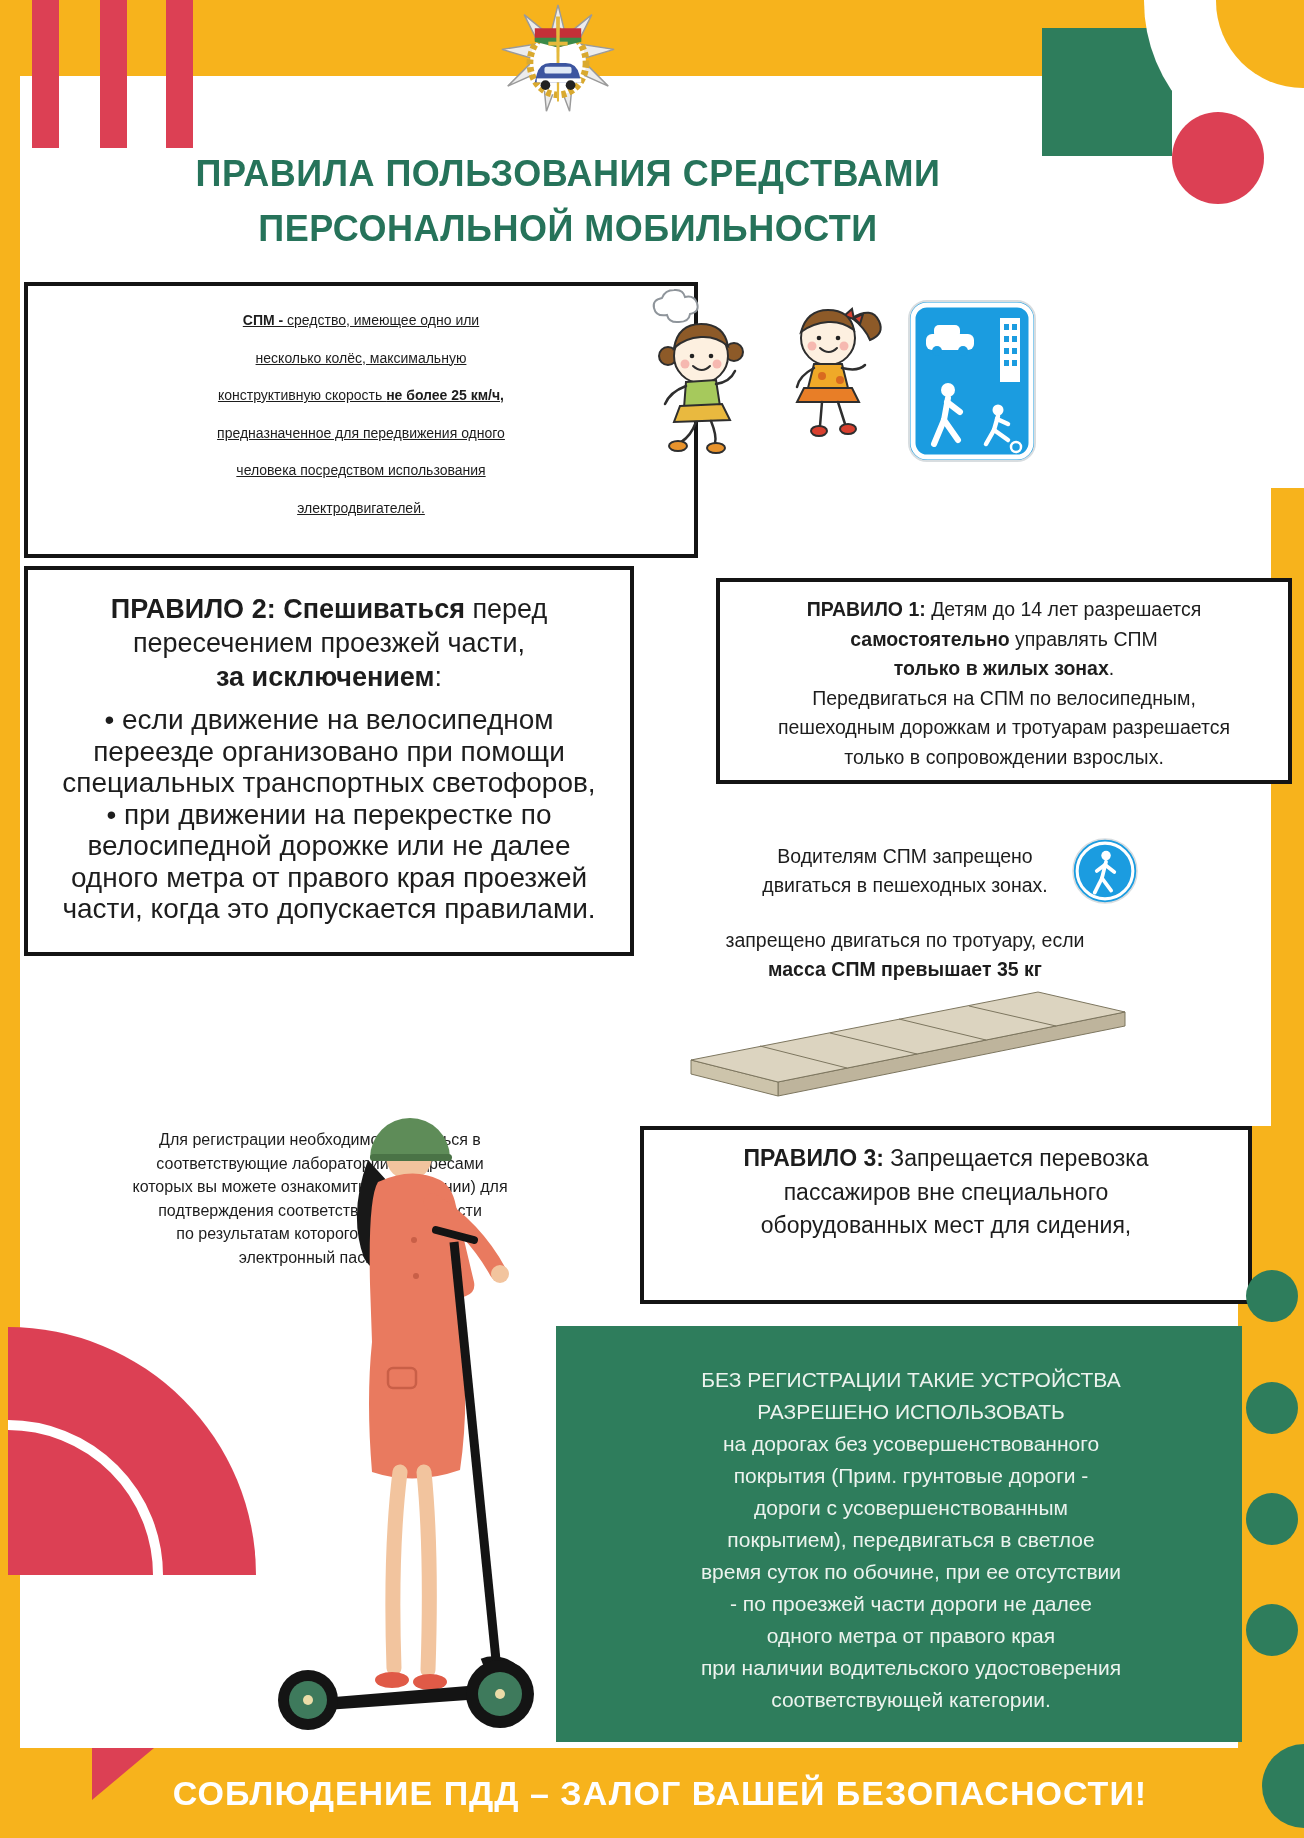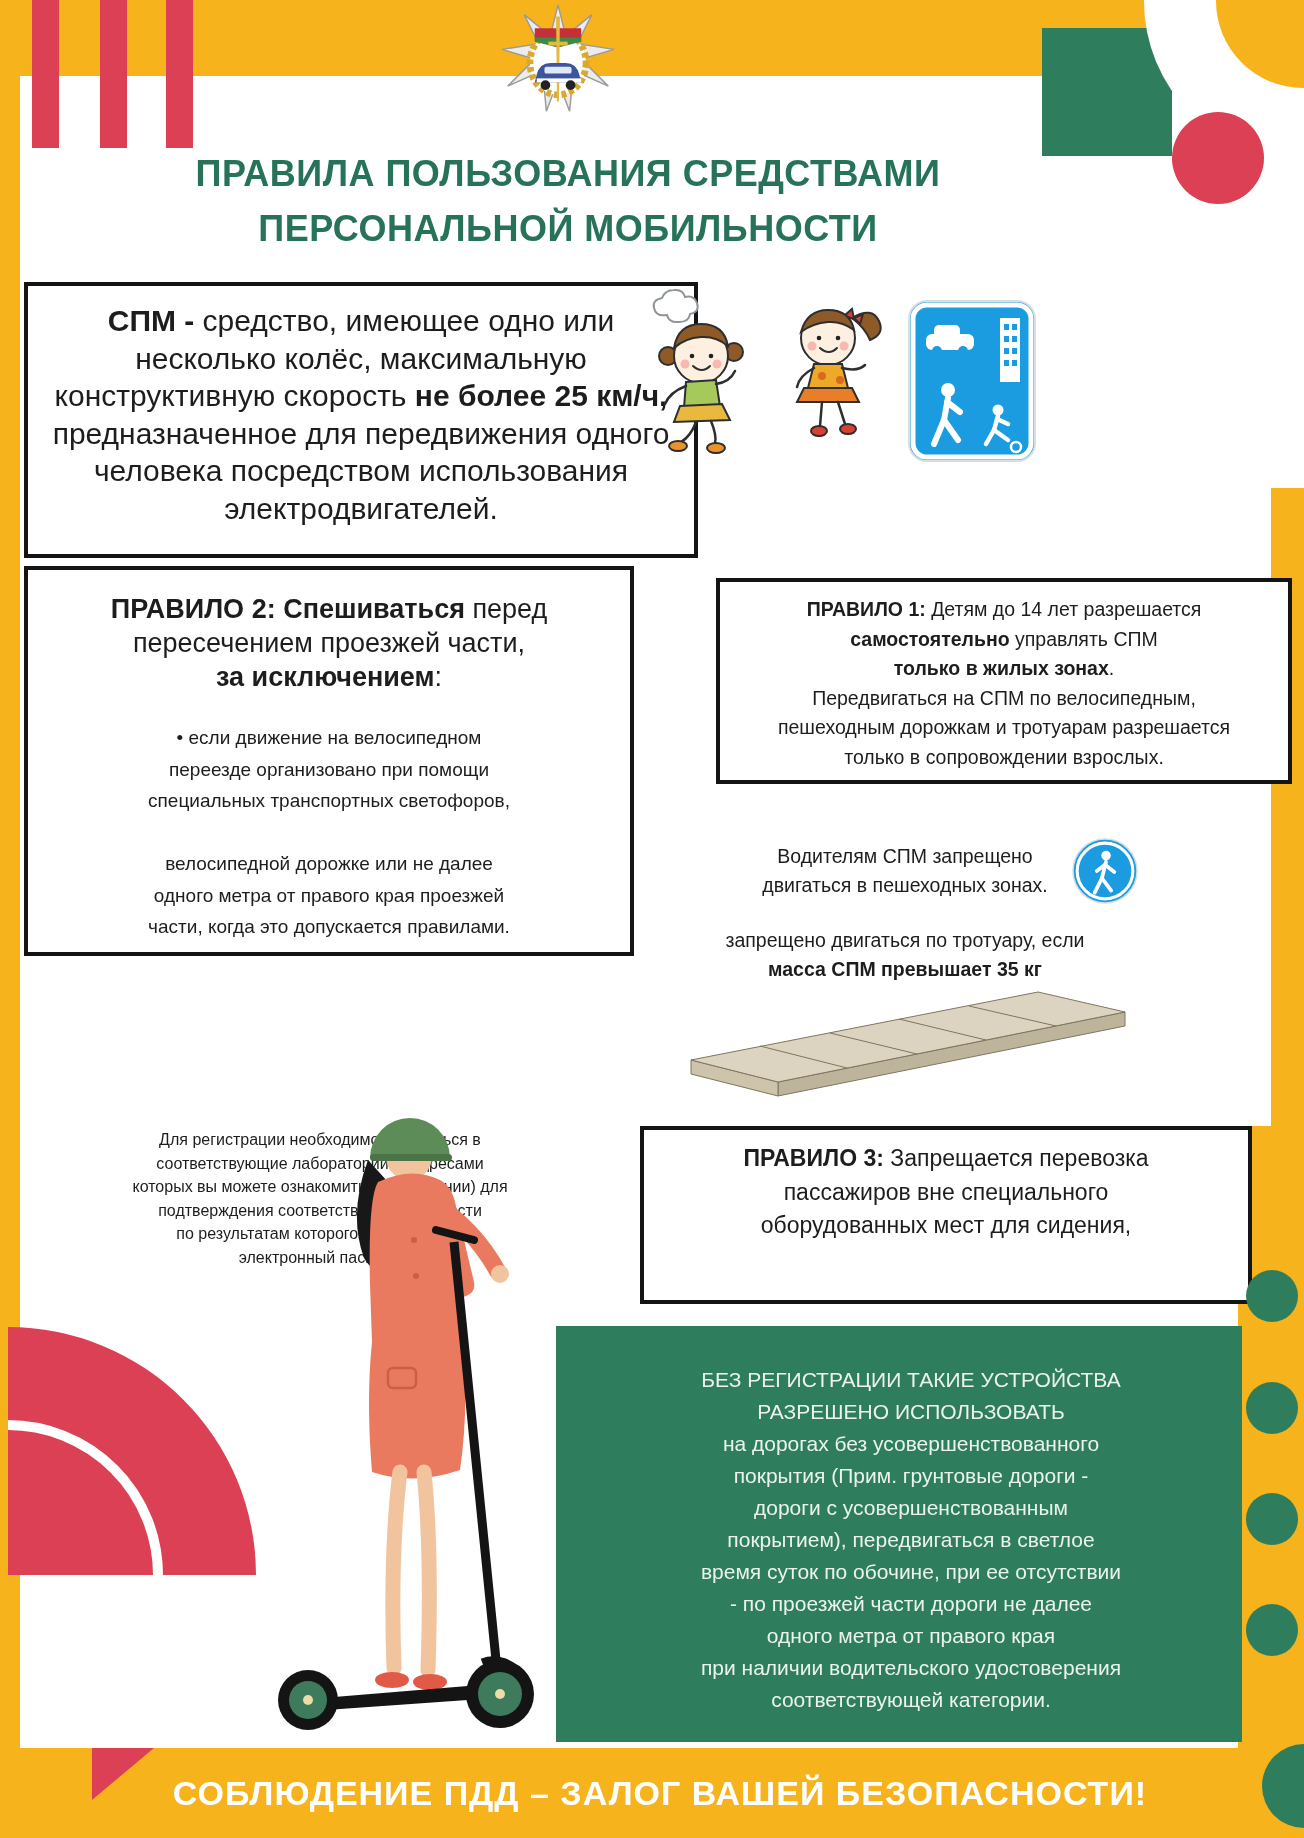--- a/index.html
+++ b/index.html
@@ -22,24 +22,24 @@
   .corner-yellow{left:1216px;top:-86px;width:174px;height:174px;background:#F7B31C;}
   .red-circle{left:1172px;top:112px;width:92px;height:92px;background:#DC4054;}
   .green-dot{left:1246px;width:52px;height:52px;background:#2E7D5C;border-radius:50%;}
   .corner-green{left:1262px;top:1744px;width:84px;height:84px;background:#2E7D5C;border-radius:50%;}
   
   .title{left:0;top:146px;width:1110px;text-align:center;
     font-size:36px;font-weight:700;line-height:55px;color:#26735A;letter-spacing:.5px;margin-left:13px;}
   
   .box{background:#fff;border:4px solid #141414;box-sizing:border-box;text-align:center;}
   .def-box{left:24px;top:282px;width:674px;height:276px;padding:16px 10px;
-    font-size:30px;line-height:37.5px;}
+    font-size:14px;line-height:37.5px;text-decoration:underline;}
   .rule2-box{left:24px;top:566px;width:610px;height:390px;padding-top:22px;}
   .rule2-title{font-size:27px;line-height:34px;}
-  .rule2-bullets{margin-top:28px;font-size:19px;line-height:31.5px;}
+  .rule2-bullets{margin-top:10px;font-size:28px;line-height:31.5px;}
   .rule1-box{left:716px;top:578px;width:576px;height:206px;padding-top:13px;
     font-size:19.5px;line-height:29.5px;}
   .rule3-box{left:640px;top:1126px;width:612px;height:178px;padding-top:12px;
     font-size:23px;line-height:33.5px;}
   .note{text-align:center;}
   .pedzone-note{left:745px;top:842px;width:320px;font-size:19.5px;line-height:29px;}
   .sidewalk-note{left:690px;top:926px;width:430px;font-size:19.5px;line-height:29px;}
   .reg-note{left:78px;top:1128px;width:484px;font-size:16px;line-height:23.5px;}
   .green-box{left:556px;top:1326px;width:686px;height:416px;background:#2E7D5C;
     box-sizing:border-box;padding-top:38px;text-align:center;color:#ECF3EE;
@@ -169,21 +169,21 @@
       <path d="M92 118 L88 132"></path>
       <path d="M88 132 L80 146"></path>
       <path d="M88 132 L102 142"></path>
       <path d="M91 121 L102 126"></path>
       <circle cx="110" cy="149" r="5" stroke-width="2.5"></circle>
     </g>
   </svg>
 
   <div class="abs box rule2-box">
     <div class="rule2-title"><span class="b">ПРАВИЛО 2: Спешиваться</span><span> перед</span><br><span>пересечением проезжей части,</span><br><span class="b">за исключением</span><span>:</span></div>
-    <div class="rule2-bullets"><span>• если движение на велосипедном</span><br><span>переезде организовано при помощи</span><br><span>специальных транспортных светофоров,</span><br><br><span>велосипедной дорожке или не далее</span><br><span>одного метра от правого края проезжей</span><br><span>части, когда это допускается правилами.</span></div>
+    <div class="rule2-bullets"><span>• если движение на велосипедном</span><br><span>переезде организовано при помощи</span><br><span>специальных транспортных светофоров,</span><br><span>• при движении на перекрестке по</span><br><span>велосипедной дорожке или не далее</span><br><span>одного метра от правого края проезжей</span><br><span>части, когда это допускается правилами.</span></div>
   </div>
 
   <div class="abs box rule1-box"><span class="b">ПРАВИЛО 1: </span><span>Детям до 14 лет разрешается</span><br><span class="b">самостоятельно</span><span> управлять СПМ</span><br><span class="b">только в жилых зонах</span><span>.</span><br><span>Передвигаться на СПМ по велосипедным,</span><br><span>пешеходным дорожкам и тротуарам разрешается</span><br><span>только в сопровождении взрослых.</span></div>
 
   <div class="abs note pedzone-note"><span>Водителям СПМ запрещено</span><br><span>двигаться в пешеходных зонах.</span></div>
   <svg class="abs" style="left:1072px;top:838px" width="66" height="66" viewBox="0 0 64 64">
     <circle cx="32" cy="32" r="31" fill="#1B9CE0" stroke="#d8dde0" stroke-width="1.5"></circle>
     <circle cx="32" cy="32" r="27" fill="none" stroke="#ffffff" stroke-width="3"></circle>
     <g stroke="#ffffff" stroke-width="3.6" stroke-linecap="round" fill="none">
       <circle cx="33" cy="17" r="4.6" fill="#ffffff" stroke="none"></circle>

